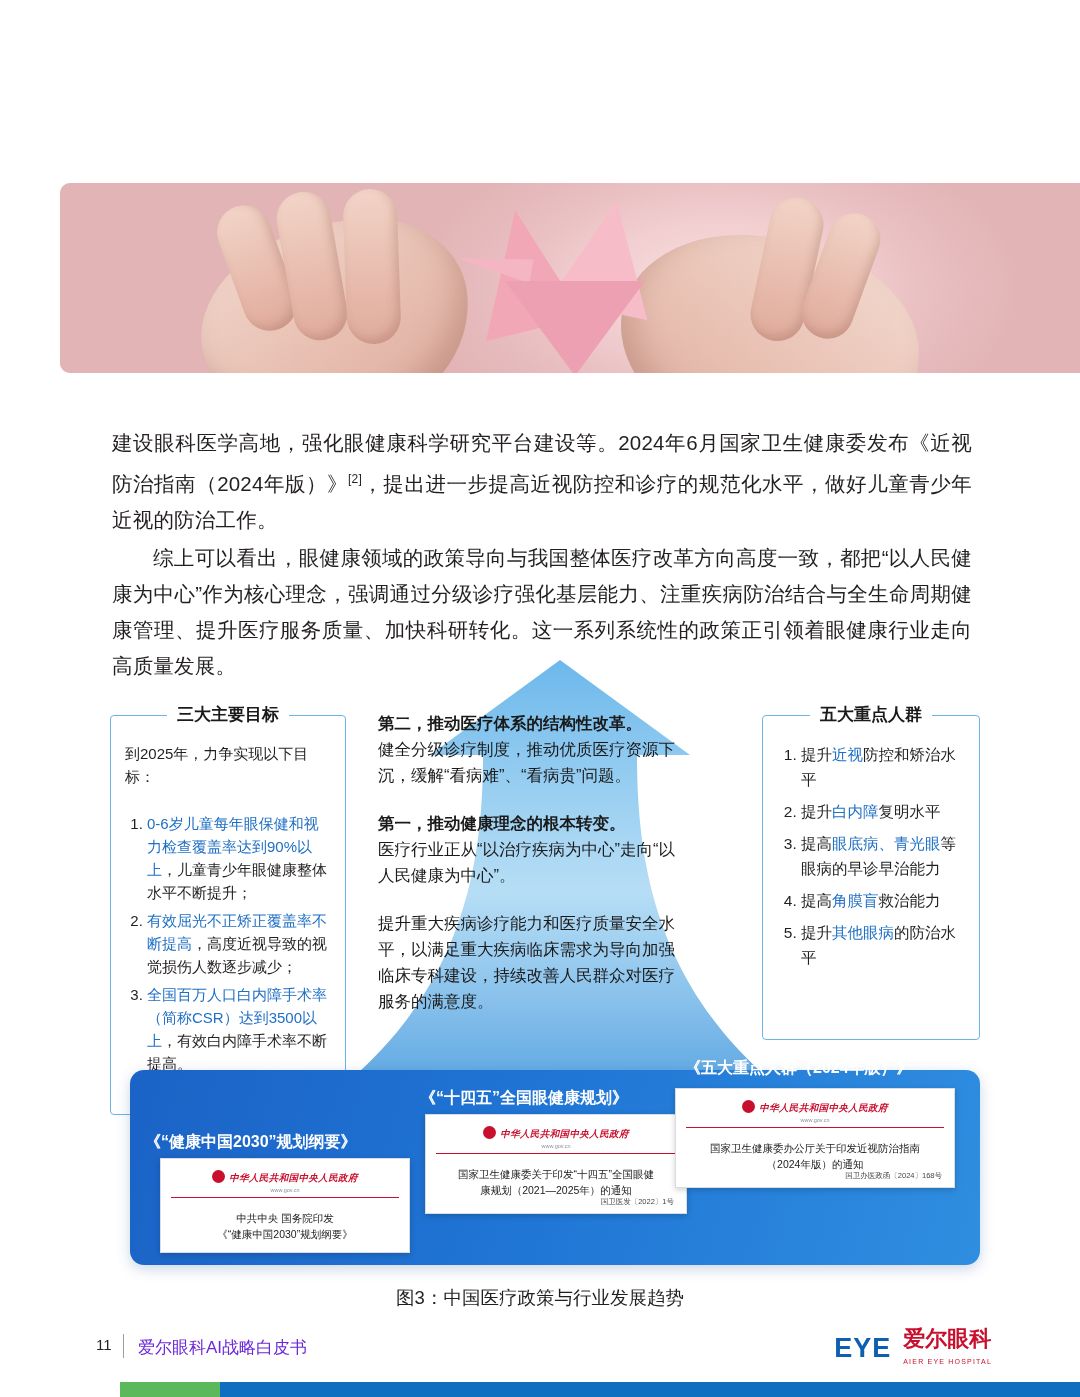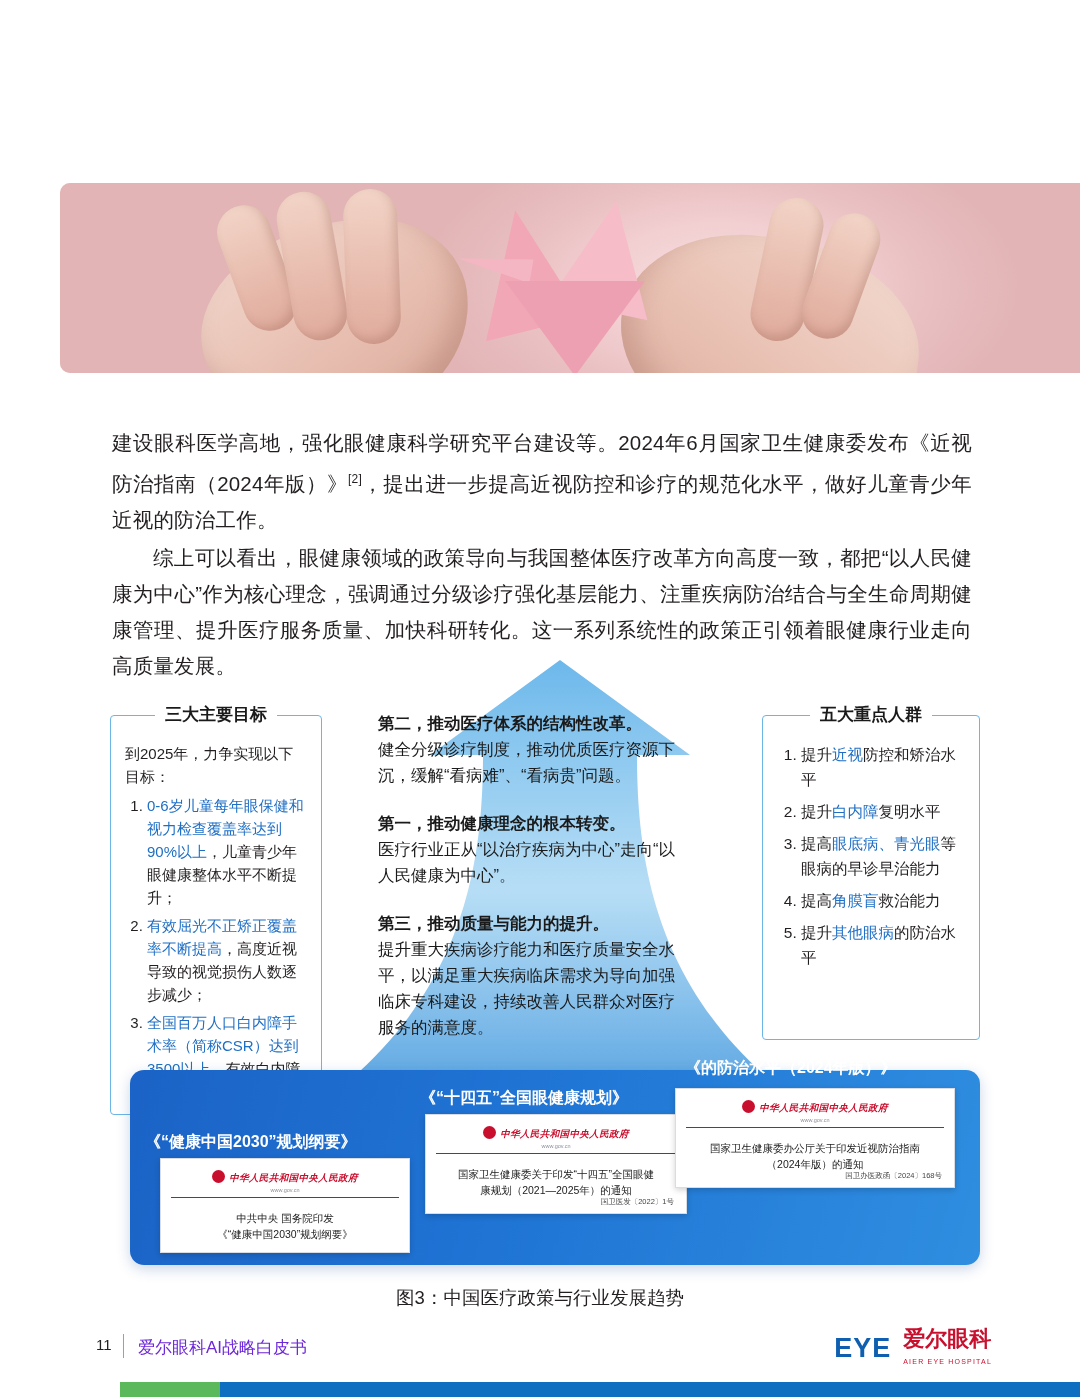--- a/index.html
+++ b/index.html
@@ -154,21 +154,21 @@
   .side-box {
     position: absolute;
     border: 1.4px solid #6cb6e6;
     border-radius: 4px;
     background: rgba(255,255,255,0.82);
     box-sizing: border-box;
   }
   .box-left {
     left: 0px;
     top: 60px;
-    width: 212px;
+    width: 236px;
     height: 400px;
     padding: 26px 14px 10px 14px;
   }
   .box-right {
     left: 652px;
     top: 60px;
     width: 218px;
     height: 325px;
     padding: 26px 12px 10px 16px;
   }
@@ -191,21 +191,21 @@
     width: 16px;
     height: 1.4px;
     background: #6cb6e6;
   }
   .box-title::before { left: -14px; }
   .box-title::after { right: -14px; }
 
   .box-left .lead {
     font-size: 15px;
     line-height: 23px;
-    margin-bottom: 6px;
+    margin-bottom: 24px;
   }
   .num-list {
     margin: 0;
     padding-left: 22px;
     font-size: 15px;
     line-height: 23px;
   }
   .num-list li { margin-bottom: 5px; }
   .blue { color: #1f6fc4; }
   .box-right .num-list { font-size: 15.5px; line-height: 25px; }
@@ -399,21 +399,20 @@
     <div class="center-col">
       <div class="blk">
         <div class="hd">第二，推动医疗体系的结构性改革。</div>
         <div>健全分级诊疗制度，推动优质医疗资源下沉，缓解“看病难”、“看病贵”问题。</div>
       </div>
       <div class="blk">
         <div class="hd">第一，推动健康理念的根本转变。</div>
         <div>医疗行业正从“以治疗疾病为中心”走向“以人民健康为中心”。</div>
       </div>
       <div class="blk">
-        <div class="hd">第三，推动质量与能力的提升。</div>
         <div>提升重大疾病诊疗能力和医疗质量安全水平，以满足重大疾病临床需求为导向加强临床专科建设，持续改善人民群众对医疗服务的满意度。</div>
       </div>
     </div>
 
     <div class="side-box box-left">
       <div class="box-title">三大主要目标</div>
       <div class="lead">到2025年，力争实现以下目标：</div>
       <ol class="num-list">
         <li><span class="blue">0-6岁儿童每年眼保健和视力检查覆盖率达到90%以上</span><span>，儿童青少年眼健康整体水平不断提升；</span></li>
         <li><span class="blue">有效屈光不正矫正覆盖率不断提高</span><span>，高度近视导致的视觉损伤人数逐步减少；</span></li>
@@ -455,21 +454,21 @@
         </div>
         <div class="doc-url">www.gov.cn</div>
         <div class="doc-rule"></div>
         <div class="doc-body">
           <div>国家卫生健康委关于印发“十四五”全国眼健</div>
           <div>康规划（2021—2025年）的通知</div>
         </div>
         <div class="doc-foot">国卫医发〔2022〕1号</div>
       </div>
 
-      <div class="doc-label" style="left:555px; top:-12px;">《的防治水平（2024年版）》</div>
+      <div class="doc-label" style="left:555px; top:-12px;">《五大重点人群（2024年版）》</div>
       <div class="doc-card" style="left:545px; top:18px; width:280px; height:100px;">
         <div class="doc-head">
           <span class="doc-emblem"></span><span class="doc-org">中华人民共和国中央人民政府</span>
         </div>
         <div class="doc-url">www.gov.cn</div>
         <div class="doc-rule"></div>
         <div class="doc-body">
           <div>国家卫生健康委办公厅关于印发近视防治指南</div>
           <div>（2024年版）的通知</div>
         </div>

